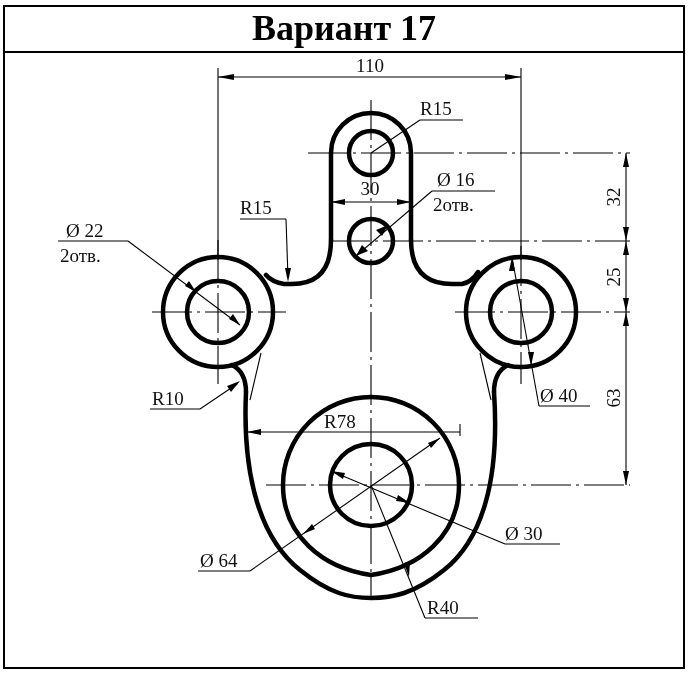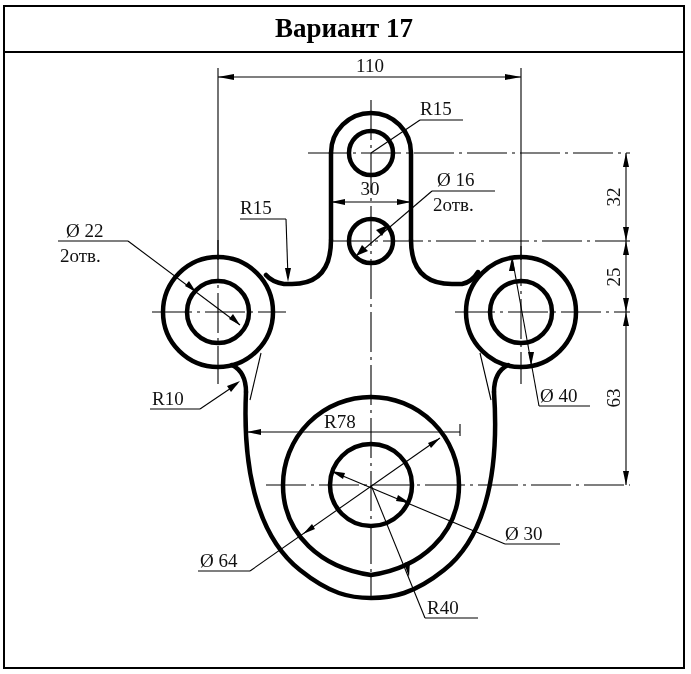--- a/index.html
+++ b/index.html
@@ -1,19 +1,19 @@
 <!DOCTYPE html>
 <html><head>
 <meta charset="utf-8">
 <style>
   html, body { margin:0; padding:0; background:#ffffff; }
   body { width:691px; height:674px; position:relative; overflow:hidden; font-family:"Liberation Serif", serif; }
   .frame { position:absolute; left:3px; top:5px; width:682px; height:664px; border:2px solid #000; box-sizing:border-box; }
   .title-row { position:absolute; left:3px; top:5px; width:682px; height:48px; border-bottom:2px solid #000; box-sizing:border-box; display:flex; align-items:center; justify-content:center; }
-  .title { font-family:"Liberation Serif", serif; font-weight:bold; font-size:27px; color:#000; line-height:1; }
+  .title { font-family:"Liberation Serif", serif; font-weight:bold; font-size:36px; color:#000; line-height:1; }
   svg.drawing { position:absolute; left:0; top:0; }
   .lbl { font-family:"Liberation Serif", serif; font-size:19px; fill:#111; }
   .thick { stroke:#000; stroke-width:4.5; fill:none; stroke-linejoin:round; stroke-linecap:round; }
   .thin { stroke:#000; stroke-width:1.1; fill:none; }
   .axis { stroke:#000; stroke-width:1.1; fill:none; stroke-dasharray:40 5 3 5; }
   .arrow { fill:#000; }
 </style>
 </head>
 <body>
 

